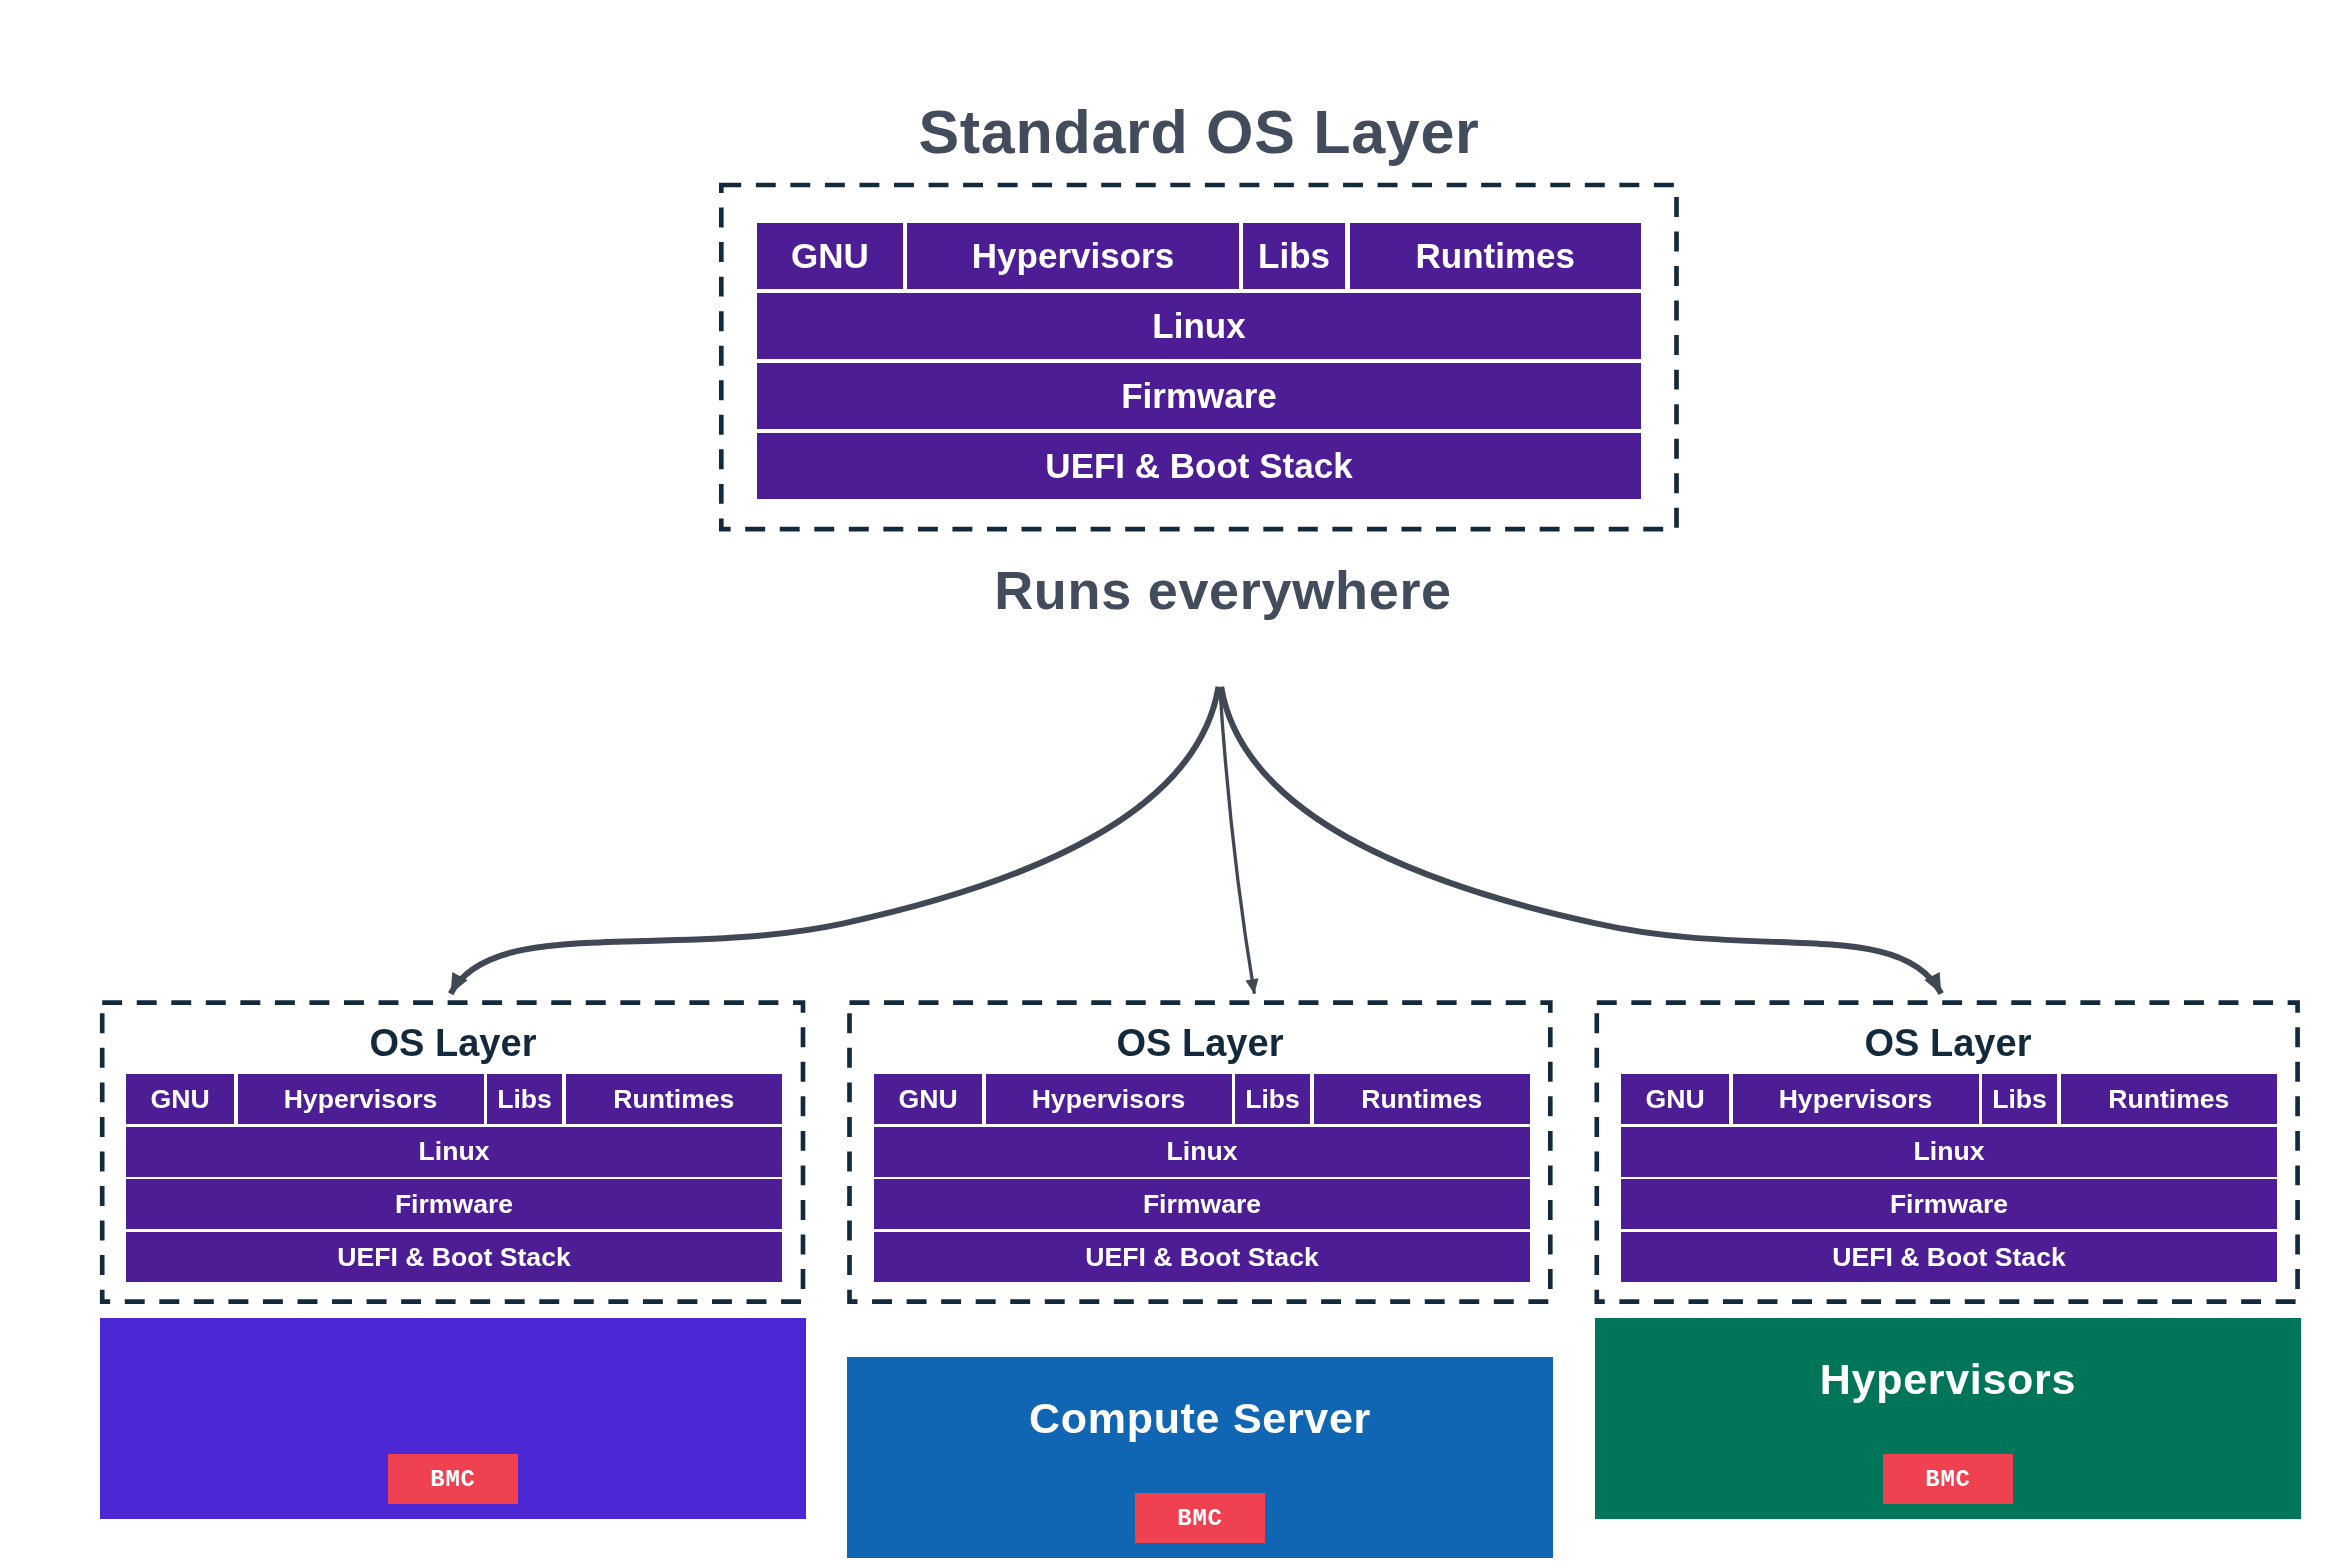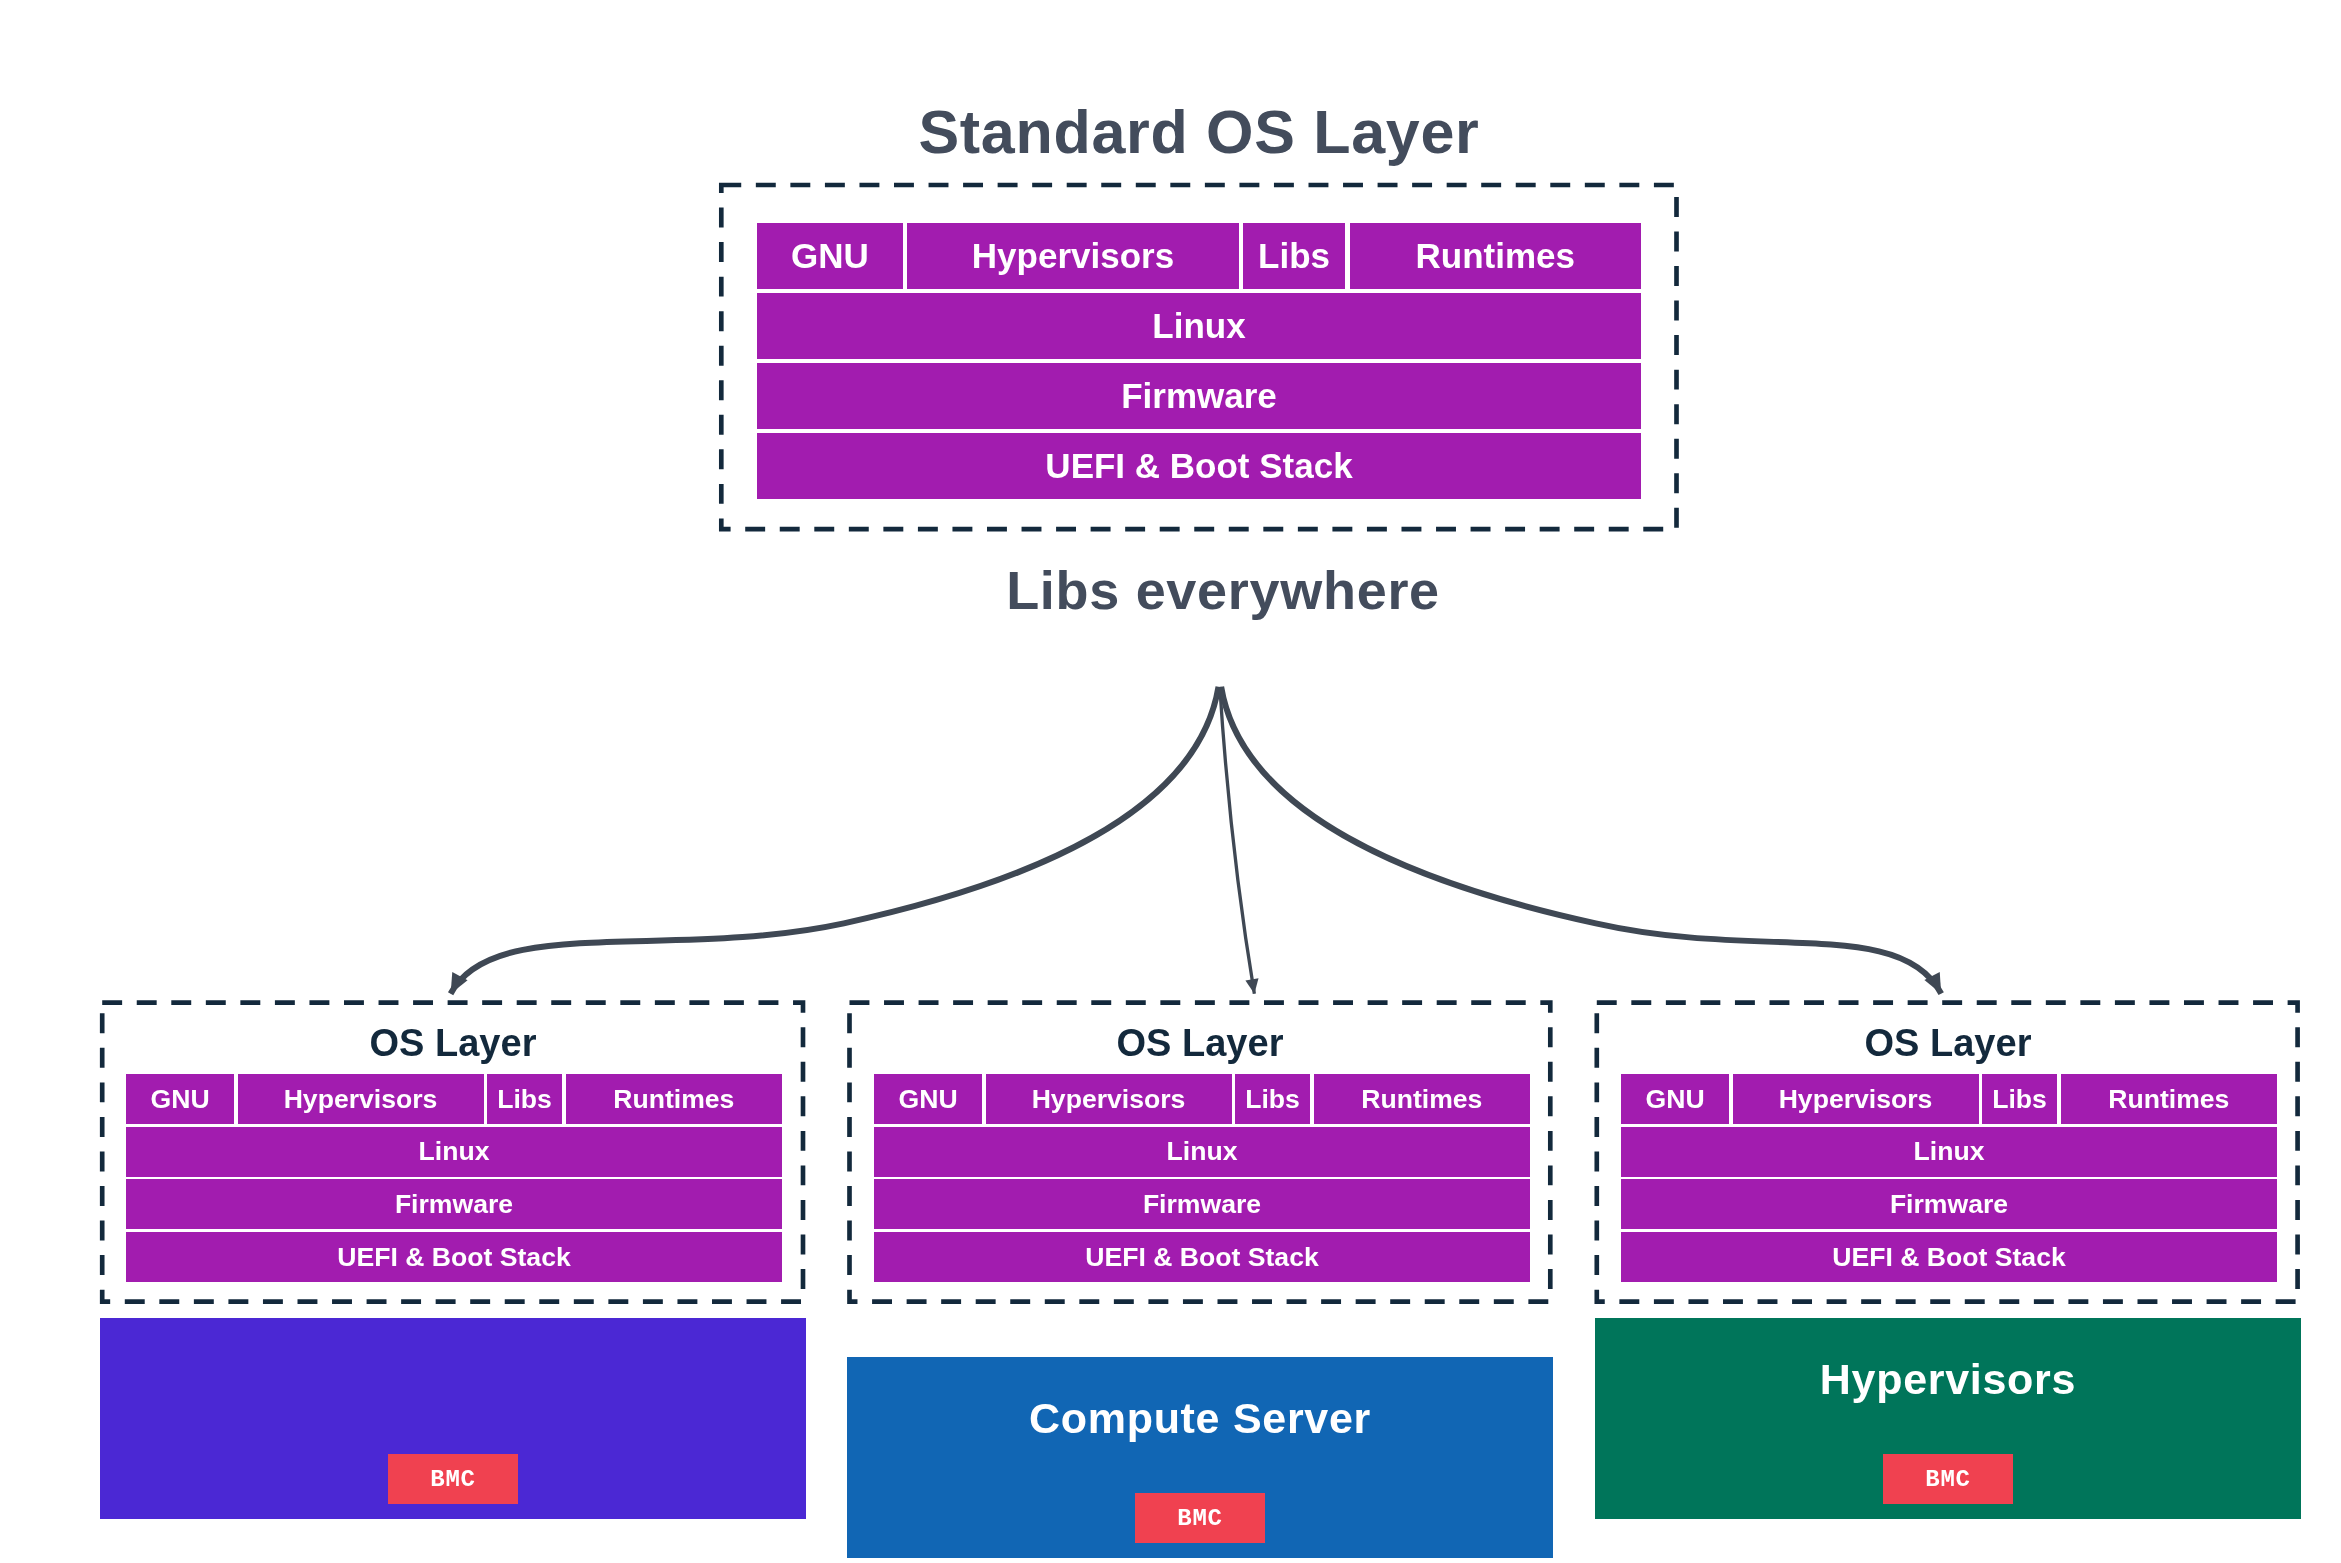--- a/index.html
+++ b/index.html
@@ -45,21 +45,21 @@
     fill: none;
     stroke: #3f4854;
     stroke-width: 9;
   }
   .arrow-path.thin { stroke-width: 5; }
 
   
   .stack { display: flex; flex-direction: column; }
   .stack .cells { display: flex; }
   .stack .row, .stack .cell {
-    background: #a21caf;
+    background: #4c1d95;
     color: #ffffff;
     display: flex;
     align-items: center;
     justify-content: center;
     white-space: nowrap;
   }
   .stack-lg { left: 757px; top: 223px; width: 884px; gap: 4px; }
   .stack-lg .cells { gap: 4.7px; }
   .stack-lg .row, .stack-lg .cells { height: 66px; }
   .stack-lg .cell { height: 66px; }
@@ -143,21 +143,21 @@
       <div class="cell cell-gnu">GNU</div>
       <div class="cell cell-hyp">Hypervisors</div>
       <div class="cell cell-libs">Libs</div>
       <div class="cell cell-runtimes">Runtimes</div>
     </div>
     <div class="row">Linux</div>
     <div class="row">Firmware</div>
     <div class="row">UEFI &amp; Boot Stack</div>
   </div>
 
-  <div class="abs subtitle">Libs everywhere</div>
+  <div class="abs subtitle">Runs everywhere</div>
 
   <div class="abs os-layer-label" style="left:100px">OS Layer</div>
   <div class="abs stack stack-sm" style="left:126px">
     <div class="cells">
       <div class="cell cell-gnu">GNU</div>
       <div class="cell cell-hyp">Hypervisors</div>
       <div class="cell cell-libs">Libs</div>
       <div class="cell cell-runtimes">Runtimes</div>
     </div>
     <div class="row">Linux</div>

